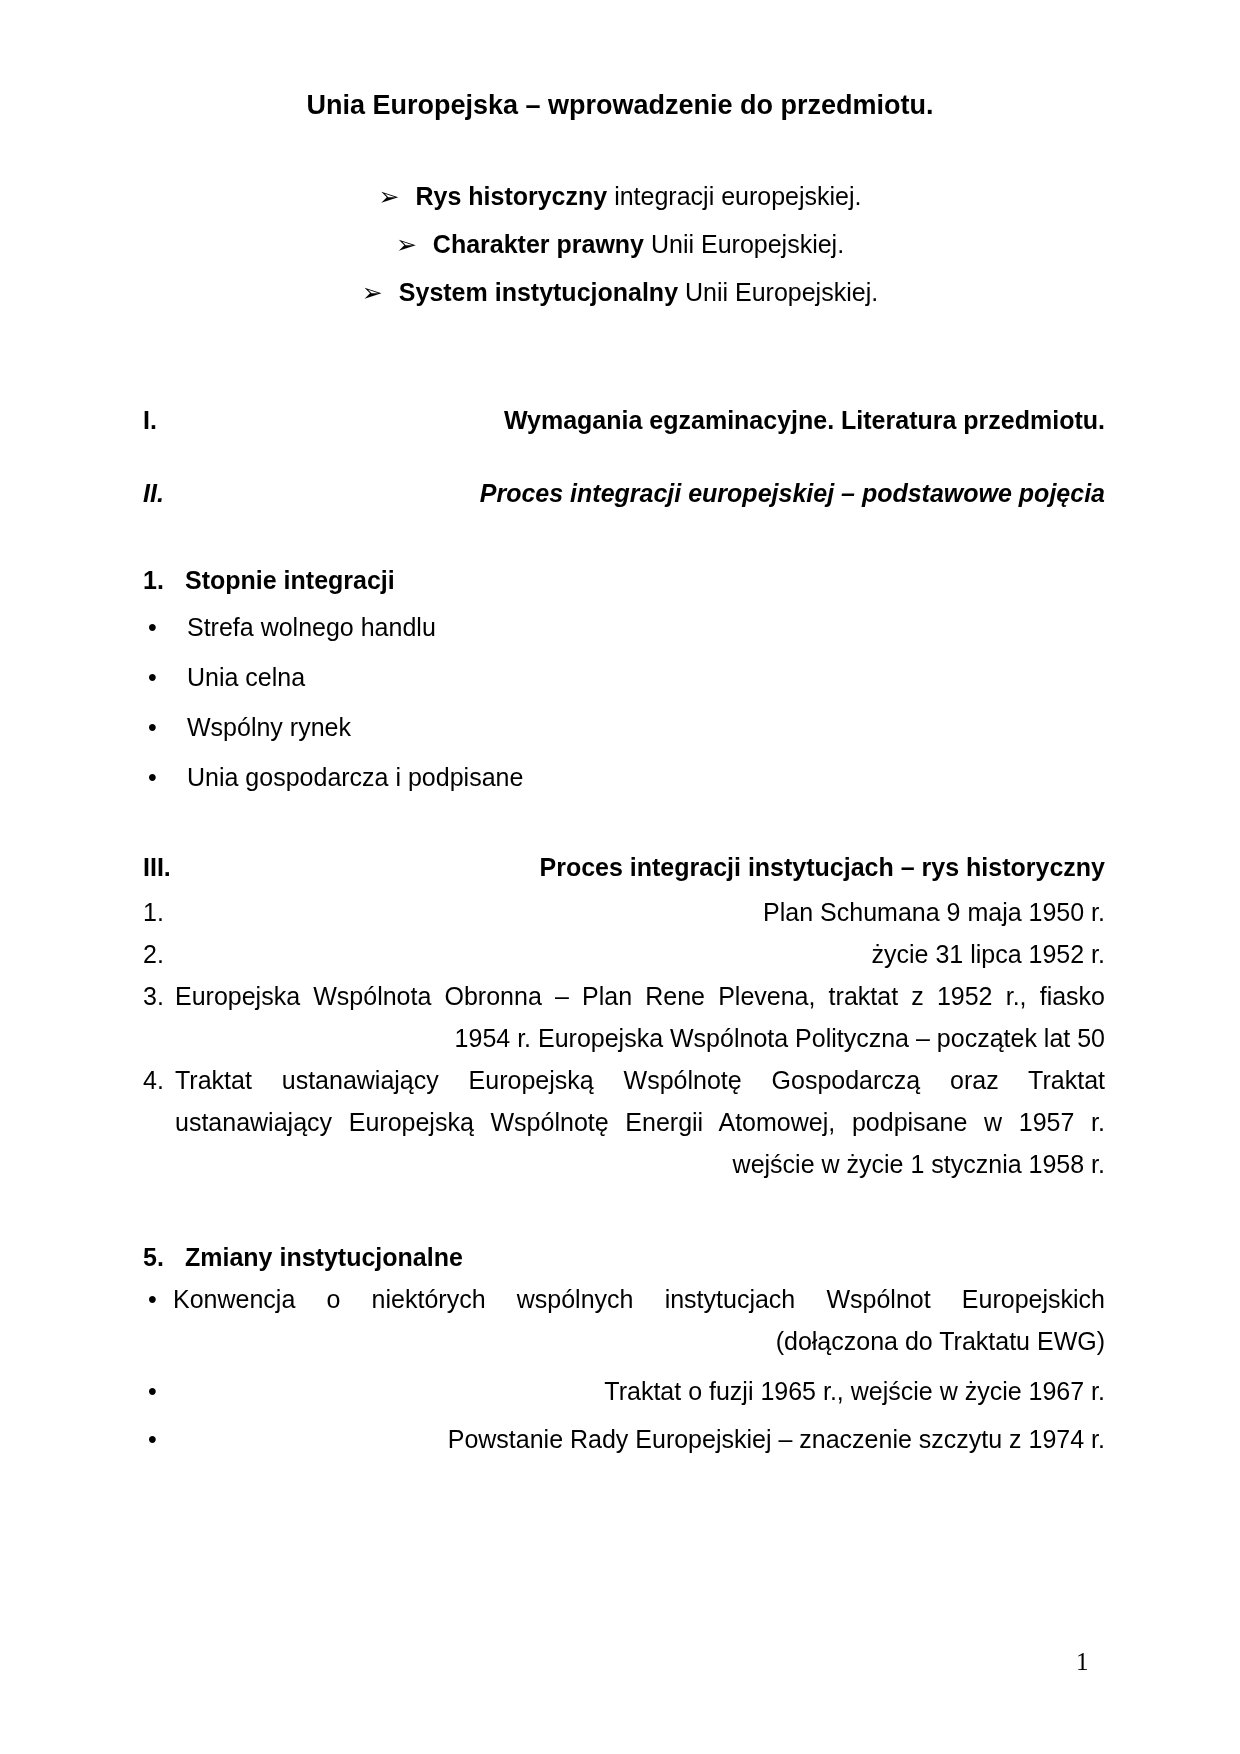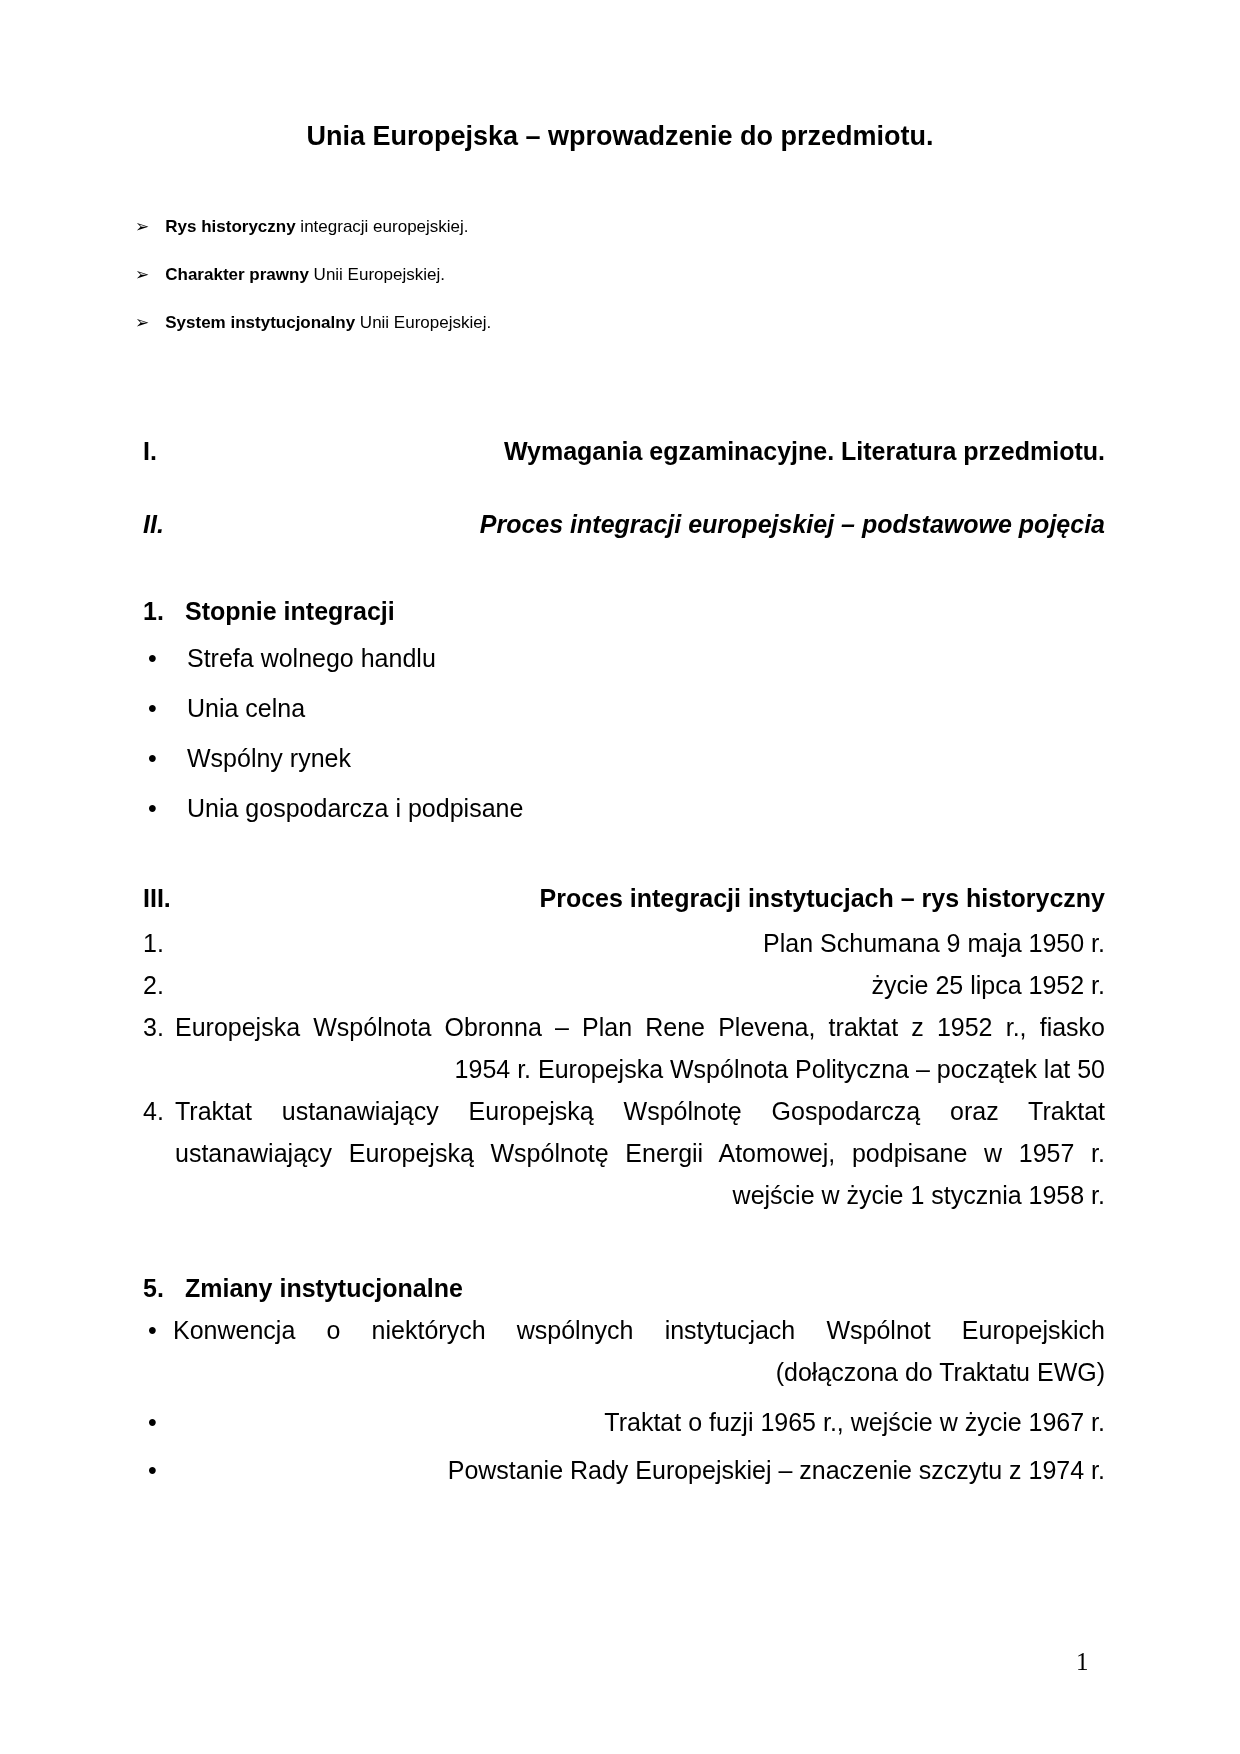--- a/index.html
+++ b/index.html
@@ -15,33 +15,34 @@
     width: 1240px;
     height: 1754px;
     background: #ffffff;
     overflow: hidden;
   }
   .content {
     position: absolute;
     left: 135px;
     top: 0;
     width: 970px;
-    padding-top: 115px;
+    padding-top: 84px;
   }
   
   .doc-title {
     text-align: center;
     font-size: 27px;
     font-weight: bold;
     line-height: 42px;
   }
   
   .agenda { margin-top: 46px; }
   .agenda-item {
-    font-size: 17px;
+    text-align: center;
+    font-size: 25px;
     line-height: 48px;
   }
   .agenda-item .arrow { margin-right: 16px; font-weight: normal; }
   .agenda-item .emph { font-weight: bold; }
   
   .roman {
     position: relative;
     padding-left: 92px;
     font-size: 25px;
     font-weight: bold;
@@ -161,21 +162,21 @@
       <span class="marker">III.</span>
       <div class="line">Proces integracji instytucjach – rys historyczny</div>
     </div>
 
     <div class="numbered" id="history-0">
       <span class="marker">1.</span>
       <div class="line">Plan Schumana 9 maja 1950 r.</div>
     </div>
     <div class="numbered" id="history-1">
       <span class="marker">2.</span>
-      <div class="line">życie 25 lipca 1952 r.</div>
+      <div class="line">życie 31 lipca 1952 r.</div>
     </div>
     <div class="numbered" id="history-2">
       <span class="marker">3.</span>
       <div class="line just">Europejska Wspólnota Obronna – Plan Rene Plevena, traktat z 1952 r., fiasko</div>
       <div class="line">1954 r. Europejska Wspólnota Polityczna – początek lat 50</div>
     </div>
     <div class="numbered" id="history-3">
       <span class="marker">4.</span>
       <div class="line just">Traktat ustanawiający Europejską Wspólnotę Gospodarczą oraz Traktat</div>
       <div class="line just">ustanawiający Europejską Wspólnotę Energii Atomowej, podpisane w 1957 r.</div>

